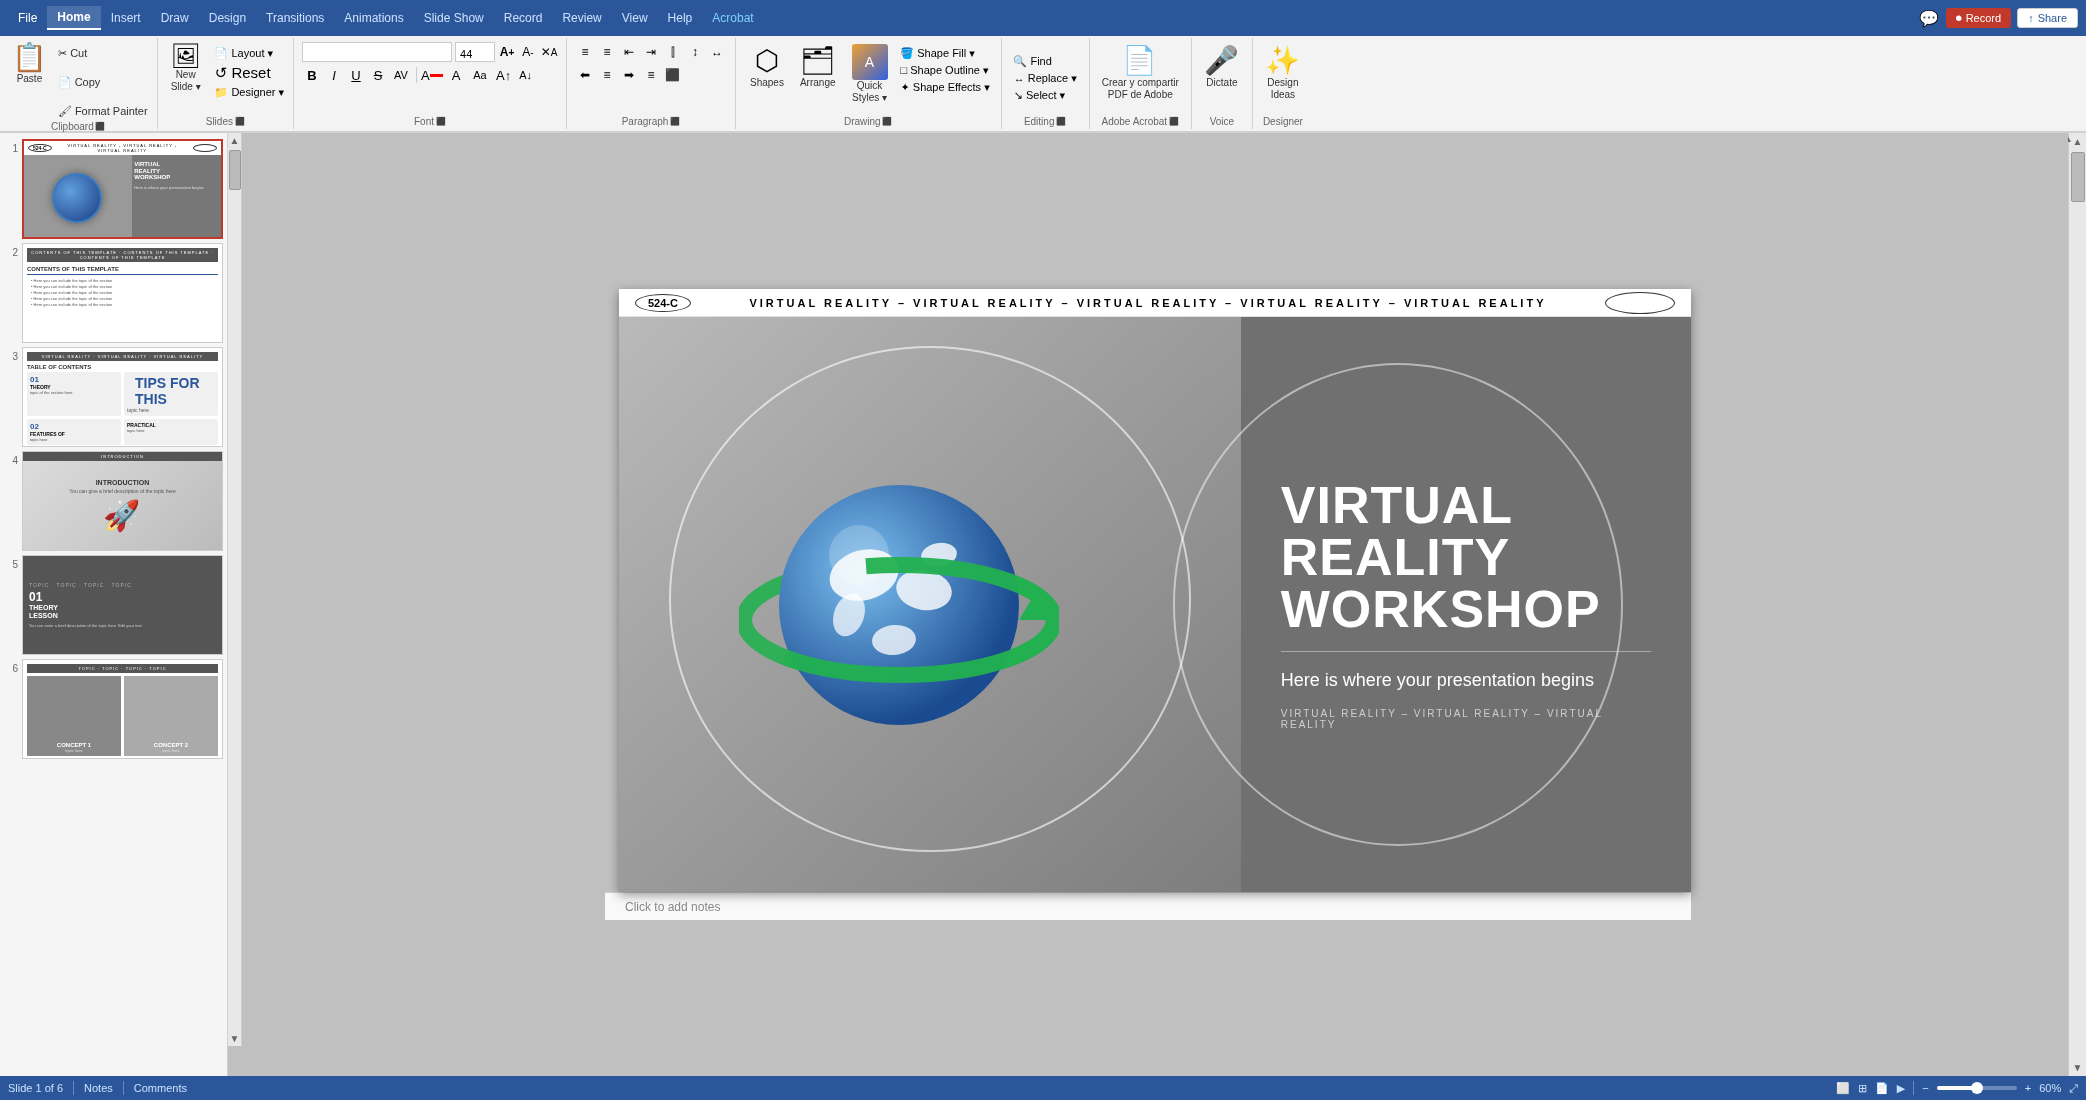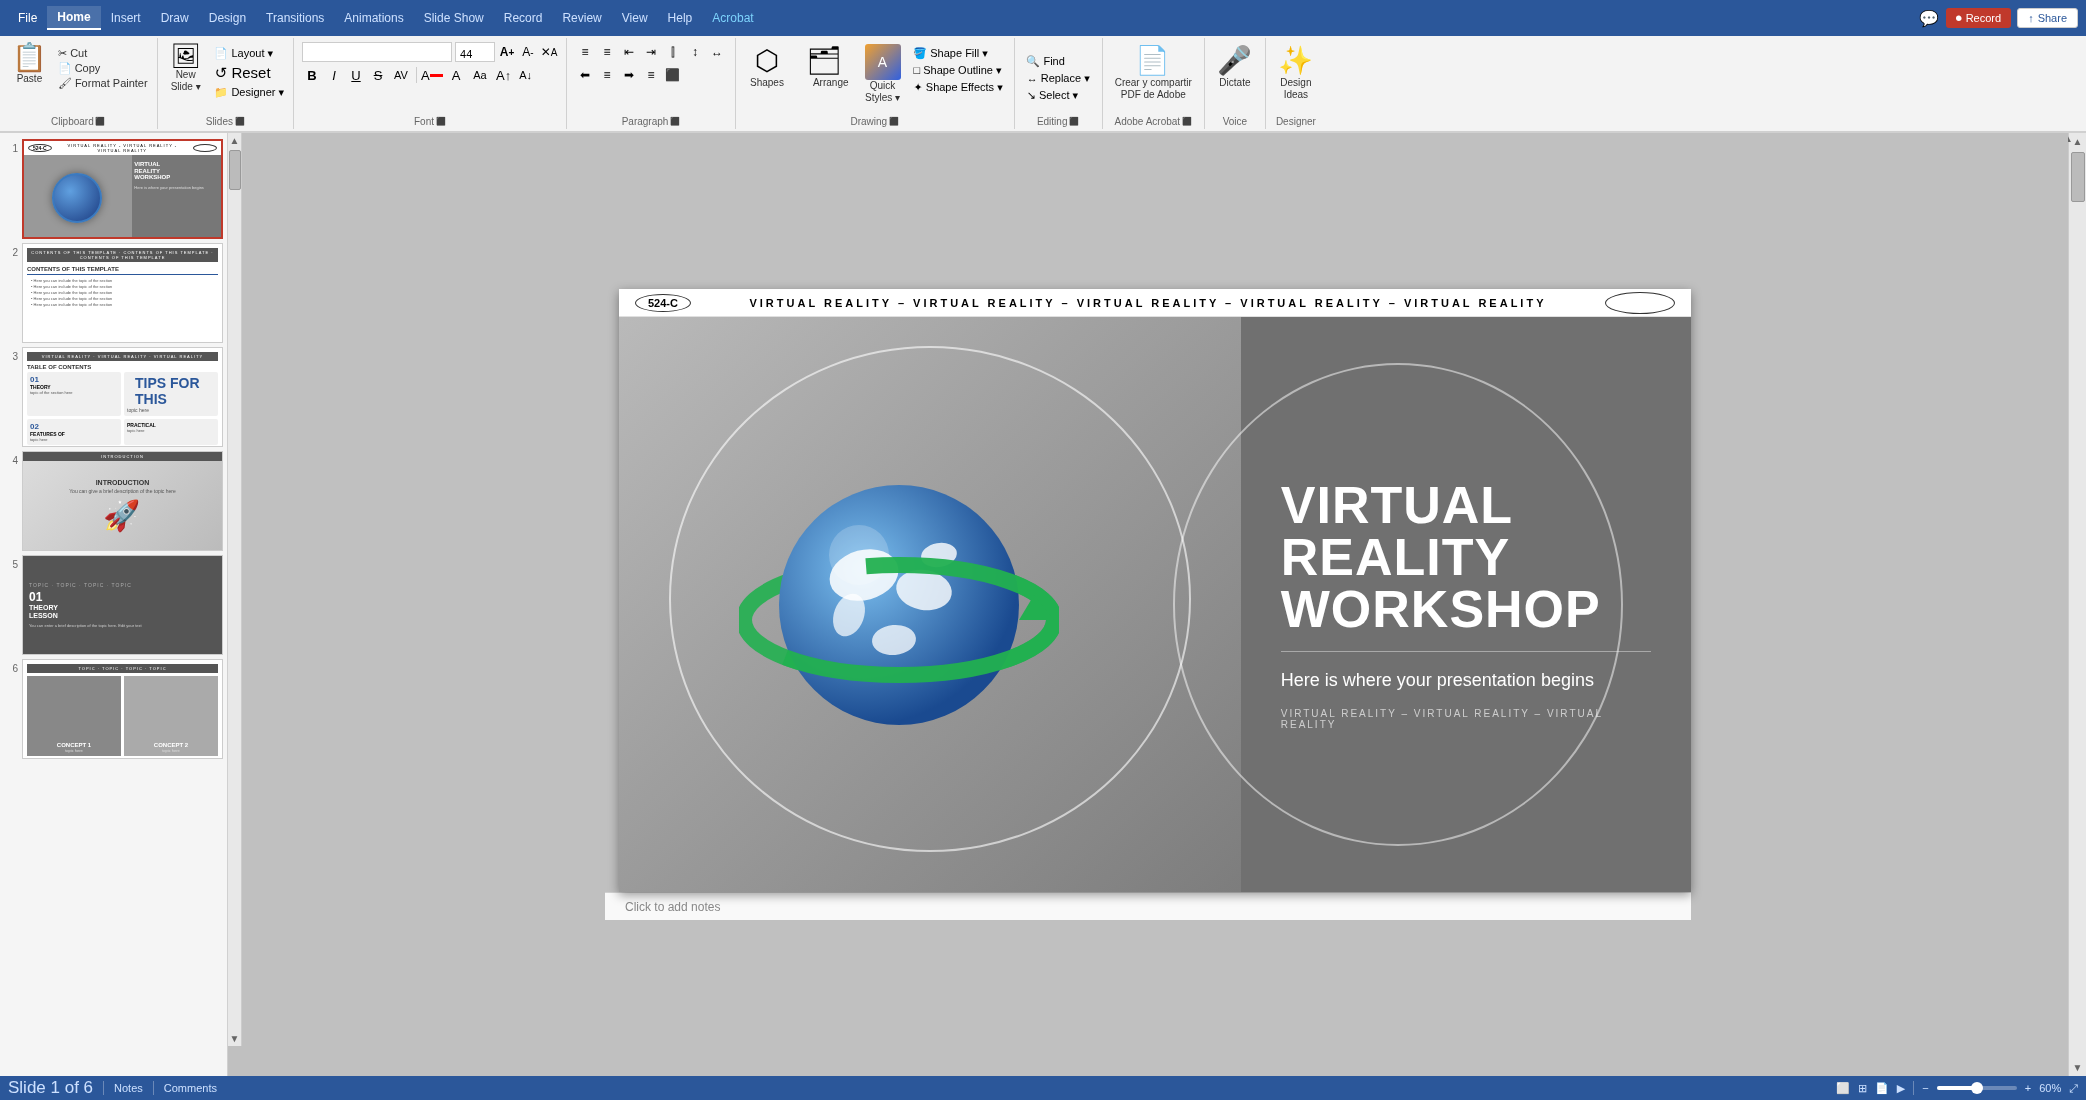--- a/index.html
+++ b/index.html
@@ -43,21 +43,21 @@
   <div style="background:#f3f3f3; border-bottom:2px solid #d0d0d0;">
 
     <div style="display:flex; align-items:stretch; padding:2px 0; height:95px; gap:0; background:#f3f3f3;">
 
       <div style="display:flex; flex-direction:column; align-items:center; border-right:1px solid #d0d0d0; padding:2px 4px 0;">
         <div style="display:flex; align-items:flex-start; gap:2px; flex:1; padding:2px;">
           <div style="display:flex; flex-direction:column; align-items:center; cursor:pointer; padding:2px 6px; border-radius:3px; min-width:44px;">
             <div style="font-size:28px; line-height:1;">📋</div>
             <div style="font-size:10px; color:#333; margin-top:1px;">Paste</div>
           </div>
-          <div style="display:flex; flex-direction:column; gap:0; justify-content:center; padding-top:4px;">
+          <div style="display:flex; flex-direction:column; gap:14px; justify-content:center; padding-top:4px;">
             <div style="display:flex; align-items:center; gap:3px; cursor:pointer; padding:1px 3px; border-radius:2px; font-size:11px; color:#333;">✂ Cut</div>
             <div style="display:flex; align-items:center; gap:3px; cursor:pointer; padding:1px 3px; border-radius:2px; font-size:11px; color:#333;">📄 Copy</div>
             <div style="display:flex; align-items:center; gap:3px; cursor:pointer; padding:1px 3px; border-radius:2px; font-size:11px; color:#333;">🖌 Format Painter</div>
           </div>
         </div>
         <div style="font-size:10px; color:#666; padding-bottom:2px; display:flex; align-items:center; gap:2px;">
           <span>Clipboard</span>
           <span style="font-size:8px;">⬛</span>
         </div>
       </div>
@@ -137,21 +137,21 @@
       </div>
 
       <div style="display:flex; flex-direction:column; align-items:center; border-right:1px solid #d0d0d0; padding:2px 6px 0;">
         <div style="display:flex; align-items:flex-start; gap:4px; flex:1; padding:2px;">
           <div style="display:flex; flex-direction:column; align-items:center; cursor:pointer; padding:2px 6px; border-radius:3px; min-width:44px;">
             <div style="font-size:28px;">⬡</div>
             <div style="font-size:10px; color:#333;">Shapes</div>
           </div>
           <div style="display:flex; flex-direction:column; align-items:center; cursor:pointer; padding:2px 6px; border-radius:3px; min-width:44px;">
             <div style="font-size:28px;">🗂</div>
-            <div style="font-size:10px; color:#333;margin-left:13px;">Arrange</div>
+            <div style="font-size:10px; color:#333;">Arrange</div>
           </div>
           <div style="display:flex; flex-direction:column; align-items:center; cursor:pointer; padding:2px 6px; border-radius:3px; min-width:44px;">
             <div style="width:36px; height:36px; background:linear-gradient(135deg,#f0a030,#3060e0); border-radius:3px; display:flex; align-items:center; justify-content:center;">
               <div style="font-size:14px; color:white;">A</div>
             </div>
             <div style="font-size:10px; color:#333; text-align:center; line-height:1.2;">Quick<br>Styles ▾</div>
           </div>
           <div style="display:flex; flex-direction:column; gap:2px; justify-content:center; padding-top:4px;">
             <div style="font-size:11px; cursor:pointer; padding:1px 3px;">🪣 Shape Fill ▾</div>
             <div style="font-size:11px; cursor:pointer; padding:1px 3px;">□ Shape Outline ▾</div>
@@ -405,21 +405,21 @@
     </div>
 
     <div style="width:18px; background:#e8e8e8; border-left:1px solid #ccc; display:flex; flex-direction:column; align-items:center;">
       <div style="font-size:10px; color:#666; padding:3px; cursor:pointer;">▲</div>
       <div style="width:14px; height:50px; background:#bbb; border:1px solid #999; border-radius:2px; margin:2px; cursor:pointer;"></div>
       <div style="font-size:10px; color:#666; padding:3px; cursor:pointer; margin-top:auto;">▼</div>
     </div>
   </div>
 
   <div style="height:24px; background:#2b579a; display:flex; align-items:center; padding:0 8px; gap:10px;">
-    <div style="color:#cce0ff; font-size:17px;">Slide 1 of 6</div>
+    <div style="color:#cce0ff; font-size:11px;">Slide 1 of 6</div>
     <div style="width:1px; height:14px; background:rgba(255,255,255,0.3);"></div>
     <div style="color:#cce0ff; font-size:11px; cursor:pointer;">Notes</div>
     <div style="width:1px; height:14px; background:rgba(255,255,255,0.3);"></div>
     <div style="color:#cce0ff; font-size:11px; cursor:pointer;">Comments</div>
     <div style="margin-left:auto; display:flex; align-items:center; gap:8px;">
       <div style="color:#cce0ff; font-size:11px; cursor:pointer;">⬜</div>
       <div style="color:#cce0ff; font-size:11px; cursor:pointer;">⊞</div>
       <div style="color:#cce0ff; font-size:11px; cursor:pointer;">📄</div>
       <div style="color:#cce0ff; font-size:11px; cursor:pointer;">▶</div>
       <div style="width:1px; height:14px; background:rgba(255,255,255,0.3);"></div>

